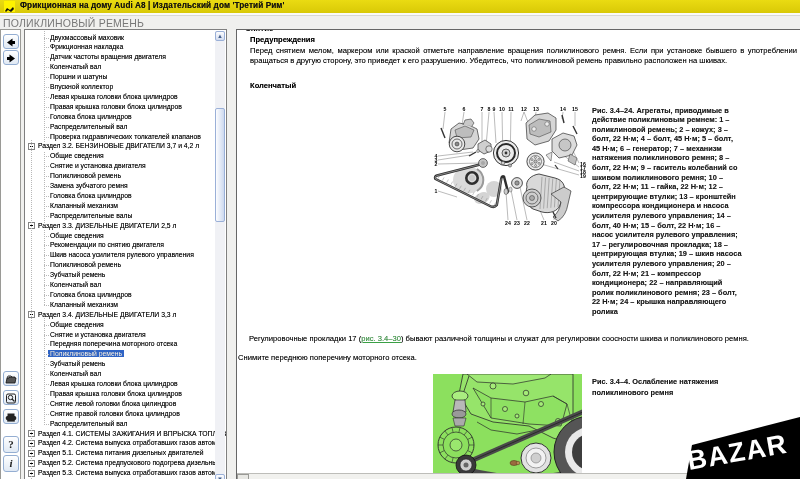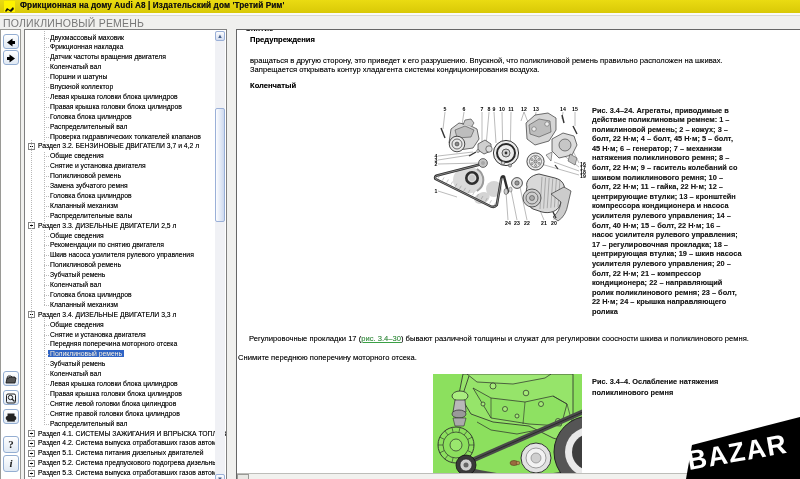--- a/index.html
+++ b/index.html
@@ -203,22 +203,22 @@
 <div class="sbbtn" style="top:0">▲</div>
 <div id="sbthumb"></div>
 <div class="sbbtn" style="top:443px">▼</div>
 </div>
 </div>
 <div id="content">
 <div style="position:absolute;left:8px;top:-1px;width:40px;height:4.5px;overflow:hidden;">
       <span class="b" style="font-size:8px;position:absolute;top:-5.5px;left:0;">Снятие</span>
     </div>
 <div class="ct b" style="left:13px;top:5px;">Предупреждения</div>
-<div class="ct" style="left:13px;top:25.5px;">вращаться в другую сторону, это приведет к его разрушению. Впускной, что поликлиновой ремень правильно расположен на шкивах.</div>
-<div class="ct" style="left:13px;top:35.2px;">Запрещается открывать контур хладагента системы кондиционирования воздуха.</div>
+<div class="ct" style="left:13px;top:15.8px;width:547px;text-align:justify;text-align-last:justify;">Перед снятием мелом, маркером или краской отметьте направление вращения поликлинового ремня. Если при установке бывшего в употреблении</div>
+<div class="ct" style="left:13px;top:25.5px;">вращаться в другую сторону, это приведет к его разрушению. Убедитесь, что поликлиновой ремень правильно расположен на шкивах.</div>
 <div class="ct b" style="left:13px;top:51px;">Коленчатый</div>
 <div style="position:absolute;left:188px;top:69px;"><svg width="170" height="136" viewBox="0 0 170 136" font-family="Liberation Sans">
         <line x1="20" y1="13" x2="18" y2="30" stroke="#666" stroke-width="0.45"></line>
         <line x1="39" y1="13" x2="37" y2="26" stroke="#666" stroke-width="0.45"></line>
         <line x1="57" y1="13" x2="57" y2="43" stroke="#666" stroke-width="0.45"></line>
         <line x1="64" y1="13" x2="61" y2="47" stroke="#666" stroke-width="0.45"></line>
         <line x1="69" y1="13" x2="71" y2="44" stroke="#666" stroke-width="0.45"></line>
         <line x1="77" y1="13" x2="78" y2="62" stroke="#666" stroke-width="0.45"></line>
         <line x1="86" y1="13" x2="85" y2="65" stroke="#666" stroke-width="0.45"></line>
         <line x1="99" y1="13" x2="96" y2="22" stroke="#666" stroke-width="0.45"></line>

